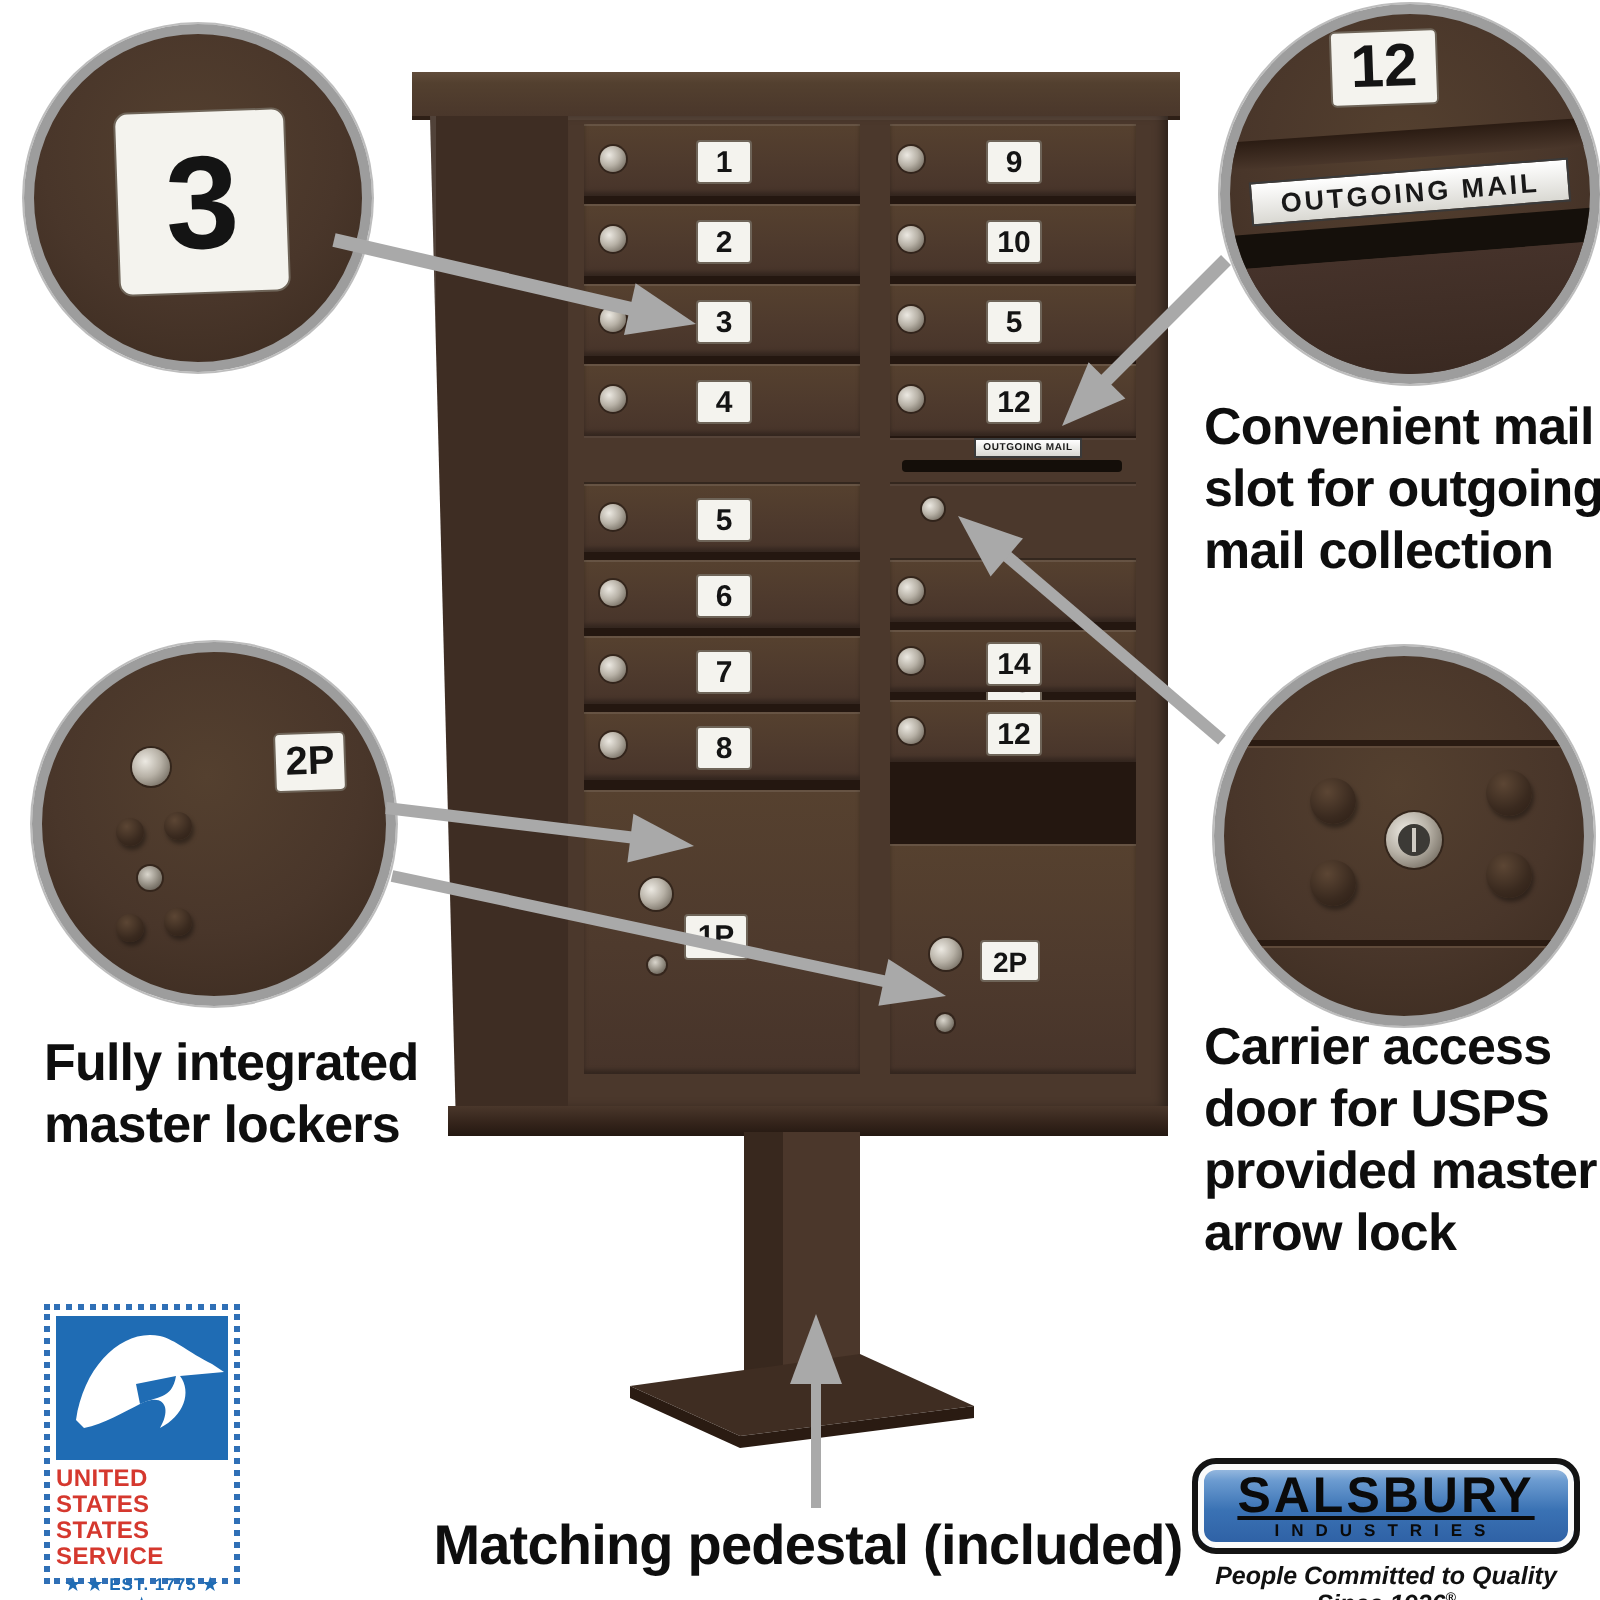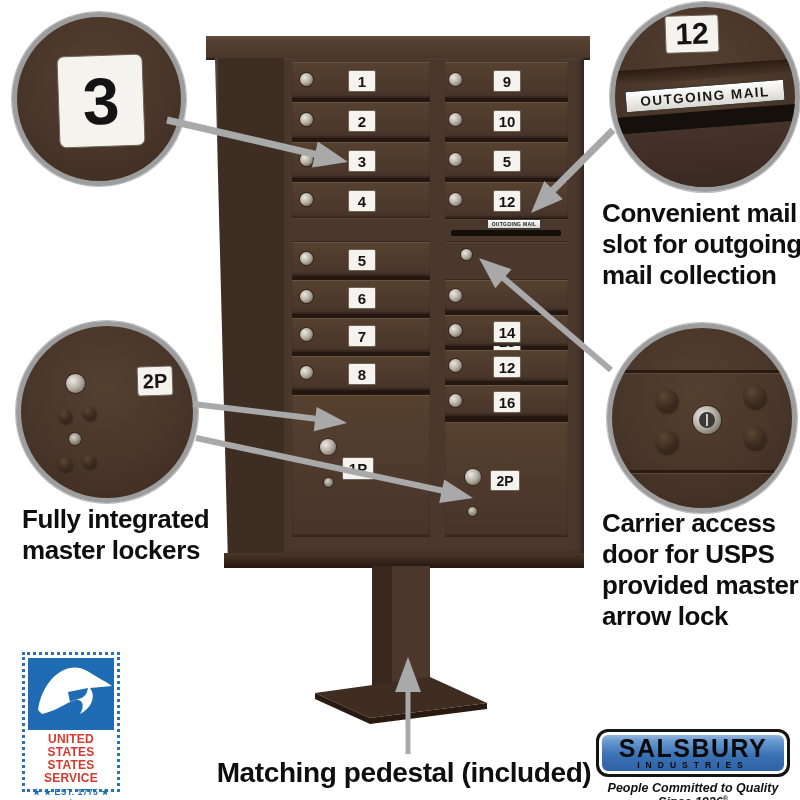--- a/index.html
+++ b/index.html
@@ -44,30 +44,30 @@
   .groove{background:#2a1b12;box-shadow:0 1px 0 #5f4a3a;}
 
   
   .caption{font-weight:bold;color:#0e0e0e;font-size:26px;line-height:31px;letter-spacing:-0.4px;}
   .caption-center{font-weight:bold;color:#0e0e0e;font-size:28px;text-align:center;letter-spacing:-0.4px;}
 
   
   .usps{left:22px;top:652px;width:98px;height:140px;background:#ffffff;
     border:3px dotted #2f6fb6;box-sizing:border-box;padding:3px;}
   .usps-field{width:100%;height:72px;background:#1f6cb4;position:relative;overflow:hidden;}
-  .usps-red{color:#d5382e;font-weight:bold;font-size:12px;line-height:13px;text-align:center;letter-spacing:0.2px;}
+  .usps-red{color:#d5382e;font-weight:bold;font-size:12px;line-height:13px;text-align:left;letter-spacing:0.2px;}
   .usps-est{color:#1f6cb4;font-weight:bold;font-size:8.5px;text-align:center;margin-top:2px;letter-spacing:0.5px;}
 
   
   .sals-badge{left:596px;top:729px;width:194px;height:48px;border-radius:12px;
     border:3px solid #141414;box-sizing:border-box;
     background:linear-gradient(180deg,#aac6e6 0%,#6b9bd0 20%,#3a72b4 55%,#2d5fa3 100%);
     box-shadow:inset 0 0 0 3px #fbfbfb;
     display:flex;flex-direction:column;align-items:center;justify-content:center;}
-  .sals-name{font-weight:bold;font-size:25px;line-height:24px;letter-spacing:1.5px;color:#0a0a0a;}
+  .sals-name{font-weight:bold;font-size:25px;line-height:24px;letter-spacing:1.5px;color:#0a0a0a;text-decoration:underline;}
   .sals-sub{font-weight:bold;font-size:8.5px;letter-spacing:6px;color:#0a0a0a;margin-top:0px;}
   .sals-tag{left:596px;top:781px;width:194px;text-align:center;font-style:italic;font-weight:bold;
     font-size:12.5px;color:#111;}
   .sals-tag sup{font-size:7px;}
 </style>
 </head>
 <body>
 
 <div class="stage">
 
@@ -148,24 +148,20 @@
     <div class="abs lock" style="left:4px;top:9px;width:13px;height:13px;"></div>
     <div class="abs plate" style="left:48px;top:6px;width:26px;height:20px;font-size:15px;margin-top:44px;">13</div>
   </div>
   <div class="abs door" style="left:445px;top:315px;width:123px;height:31px;">
     <div class="abs lock" style="left:4px;top:9px;width:13px;height:13px;"></div>
     <div class="abs plate" style="left:48px;top:6px;width:26px;height:20px;font-size:15px;">14</div>
   </div>
   <div class="abs door" style="left:445px;top:350px;width:123px;height:31px;">
     <div class="abs lock" style="left:4px;top:9px;width:13px;height:13px;"></div>
     <div class="abs plate" style="left:48px;top:6px;width:26px;height:20px;font-size:15px;">12</div>
-  </div>
-  <div class="abs door" style="left:445px;top:385px;width:123px;height:31px;">
-    <div class="abs lock" style="left:4px;top:9px;width:13px;height:13px;"></div>
-    <div class="abs plate" style="left:48px;top:6px;width:26px;height:20px;font-size:15px;">16</div>
   </div>
 
   <div class="abs door" style="left:445px;top:422px;width:123px;height:115px;">
     <div class="abs lock" style="left:20px;top:47px;width:16px;height:16px;"></div>
     <div class="abs plate" style="left:45px;top:48px;width:28px;height:19px;font-size:14px;">2P</div>
     <div class="abs keyhole" style="left:23px;top:85px;width:9px;height:9px;"></div>
   </div>
 
   <div class="abs bottom-band"></div>
 
@@ -205,21 +201,21 @@
       <div class="abs" style="left:6px;top:6px;width:16px;height:16px;border-radius:50%;background:#3c3a36;"></div>
       <div class="abs" style="left:13px;top:8px;width:2px;height:12px;background:#cfcbc3;"></div>
     </div>
   </div>
 
   <div class="abs caption" style="left:602px;top:198px;width:200px;">
     <div>Convenient mail</div>
     <div>slot for outgoing</div>
     <div>mail collection</div>
   </div>
-  <div class="abs caption" style="left:22px;top:504px;width:200px;">
+  <div class="abs caption" style="left:22px;top:516px;width:200px;">
     <div>Fully integrated</div>
     <div>master lockers</div>
   </div>
   <div class="abs caption" style="left:602px;top:508px;width:200px;">
     <div>Carrier access</div>
     <div>door for USPS</div>
     <div>provided master</div>
     <div>arrow lock</div>
   </div>
   <div class="abs caption-center" style="left:100px;top:757px;width:608px;">Matching pedestal (included)</div>

